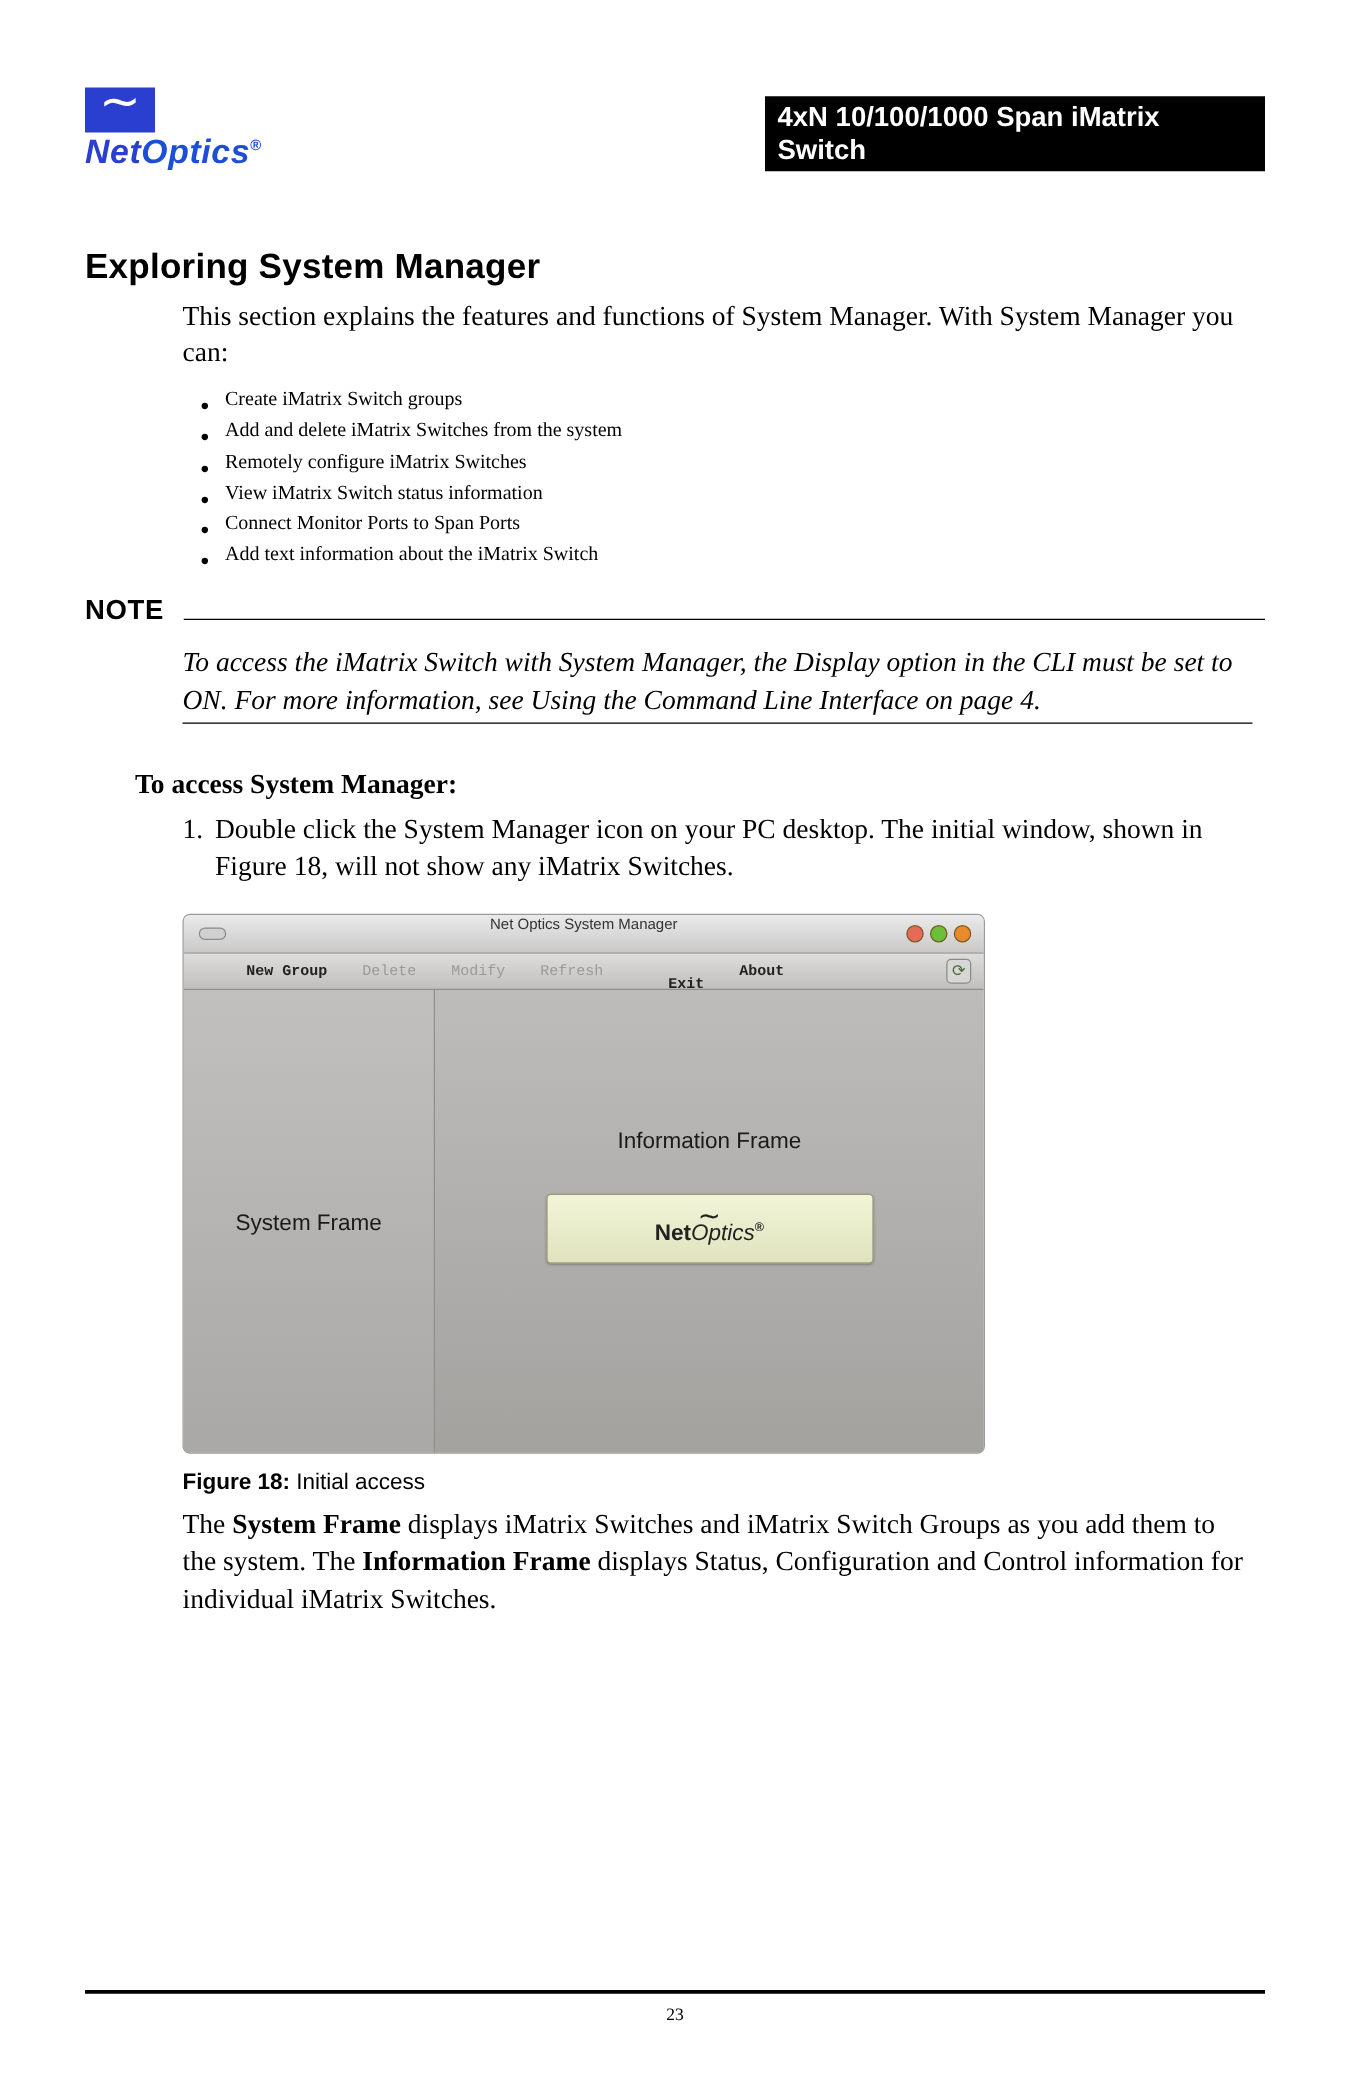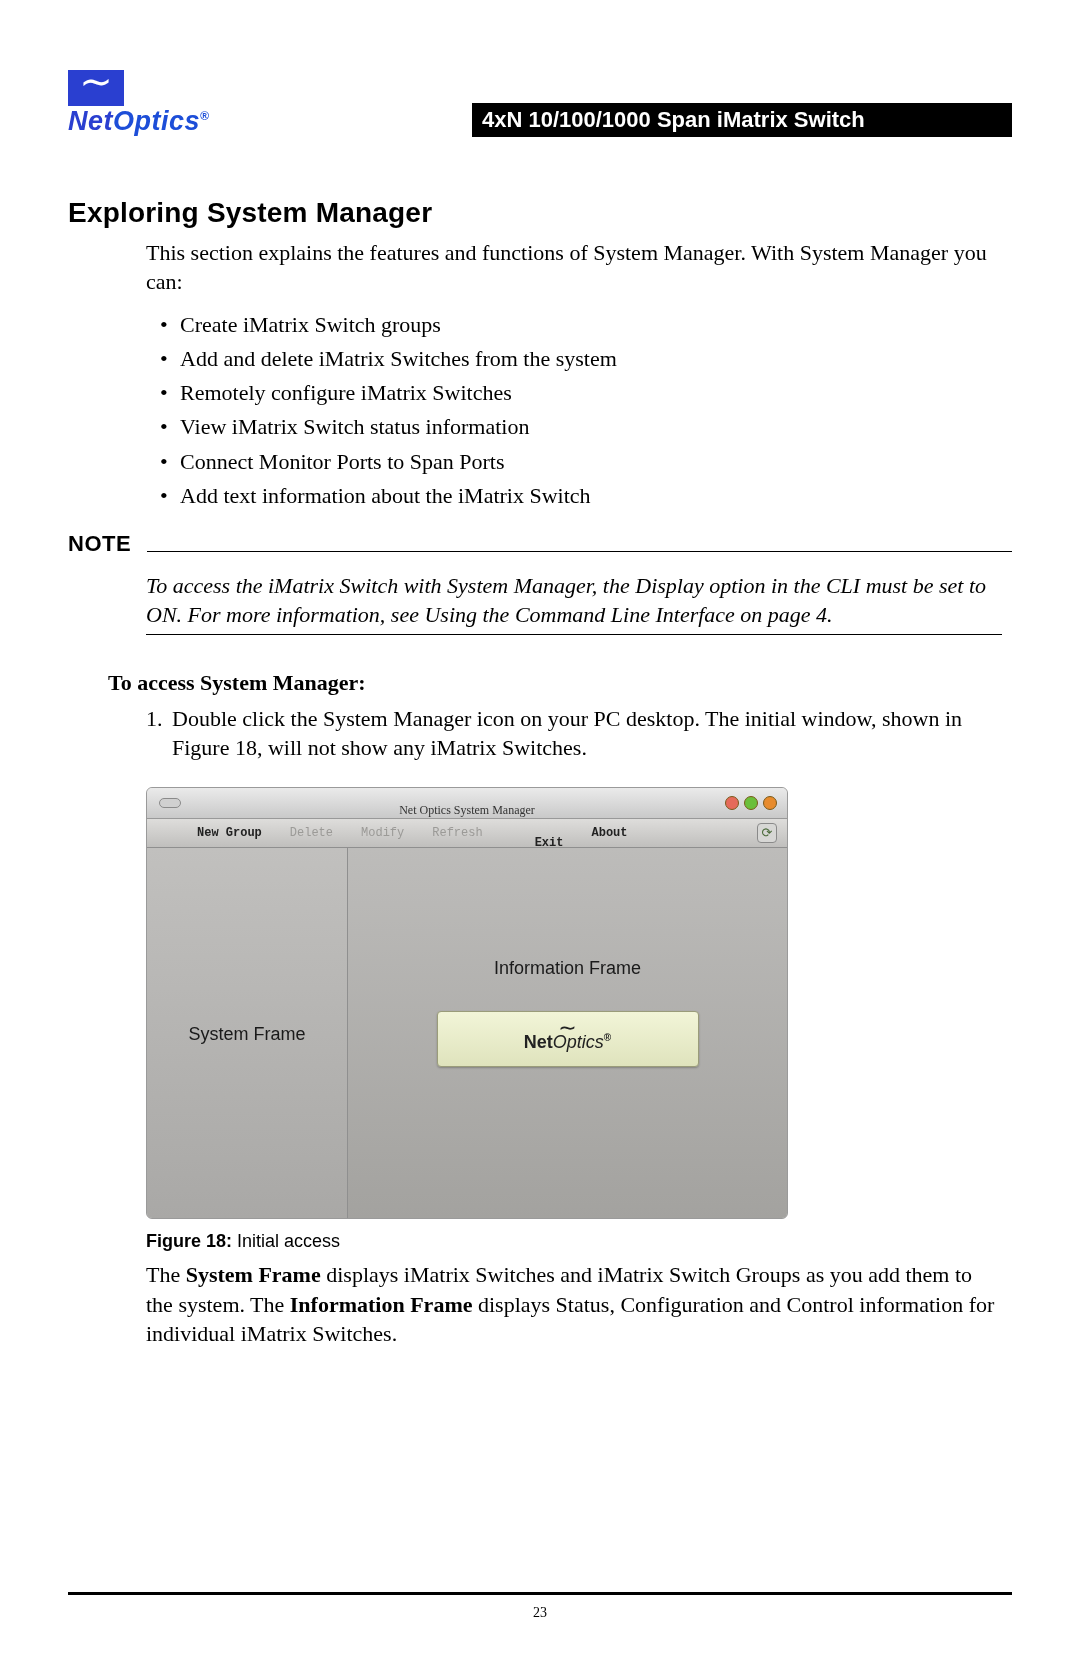--- a/index.html
+++ b/index.html
@@ -60,21 +60,21 @@
   .logo-text sup {
     font-size: 12px;
   }
   .product-bar {
     background: #000;
     color: #fff;
     font-family: Arial, Helvetica, sans-serif;
     font-weight: bold;
     font-size: 22px;
     padding: 4px 12px 4px 10px;
-    width: 540px;
+    width: 400px;
     text-align: left;
     box-sizing: border-box;
   }
   
   h2.section-title {
     font-family: Arial, Helvetica, sans-serif;
     font-weight: 900;
     font-size: 28px;
     margin: 36px 0 10px 0;
     letter-spacing: 0.2px;
@@ -87,21 +87,21 @@
     font-size: 22px;
     line-height: 1.3;
     margin: 6px 0;
   }
   ul.bullets {
     list-style: none;
     padding: 0;
     margin: 12px 0 18px 0;
   }
   ul.bullets li {
-    font-size: 22px;
+    font-size: 16px;
     line-height: 1.55;
     padding-left: 34px;
     position: relative;
   }
   ul.bullets li::before {
     content: "•";
     position: absolute;
     left: 14px;
     top: 0;
     font-size: 22px;
@@ -164,24 +164,24 @@
     overflow: hidden;
     background: linear-gradient(#c6c5c3, #aaa9a7);
     box-shadow: inset 0 0 0 1px #d8d8d6;
     position: relative;
   }
   .titlebar {
     height: 30px;
     background: linear-gradient(#eaeaea, #c9c9c9);
     border-bottom: 1px solid #999;
     display: flex;
-    align-items: flex-end;
+    align-items: flex-start;
     justify-content: center;
     position: relative;
-    font-family: Liberation Serif, serif;
+    font-family: Liberation Sans, sans-serif;
     font-size: 12px;
     color: #333;
   }
   .titlebar .handle {
     position: absolute;
     left: 12px;
     top: 50%;
     transform: translateY(-50%);
     width: 20px;
     height: 8px;

